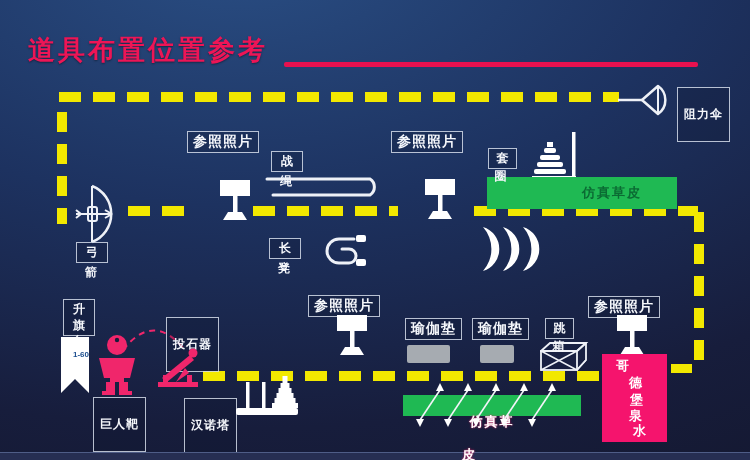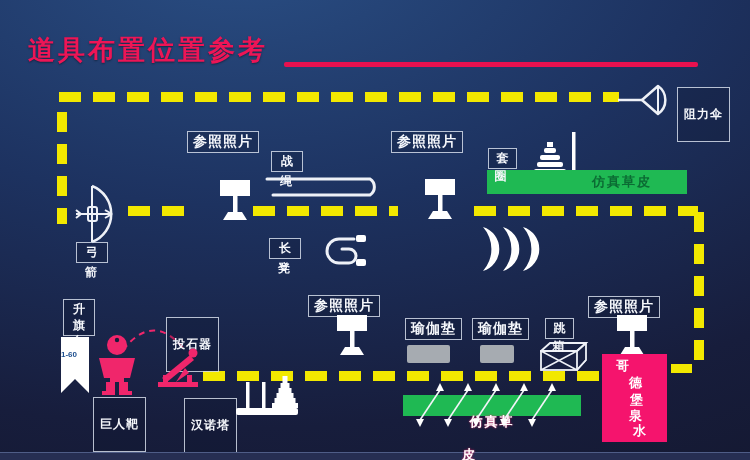--- a/index.html
+++ b/index.html
@@ -81,21 +81,21 @@
   <svg class="abs" style="left:530px;top:132px;" width="50" height="50" viewBox="0 0 50 50">
     <rect x="42" y="0" width="3.5" height="46" fill="#fff"></rect>
     <rect x="2" y="44" width="44" height="4" fill="#fff"></rect>
     <rect x="4" y="37" width="32" height="5" rx="2" fill="#fff"></rect>
     <rect x="7" y="30" width="26" height="5" rx="2" fill="#fff"></rect>
     <rect x="10" y="23" width="20" height="5" rx="2" fill="#fff"></rect>
     <rect x="14" y="16" width="12" height="5" rx="2" fill="#fff"></rect>
     <rect x="17" y="10" width="6" height="5" fill="#fff"></rect>
   </svg>
 
-  <div class="abs turf" style="left:487px;top:170px;width:190px;height:24px;z-index:2;justify-content:center;padding-left:10px;">
+  <div class="abs turf" style="left:487px;top:177px;width:190px;height:32px;z-index:2;justify-content:center;padding-left:0;">
     <span class="turf1-text" style="margin-left:60px;">仿真草皮</span>
   </div>
 
   <svg class="abs" style="left:477px;top:226px;" width="66" height="46" viewBox="0 0 66 46">
     <path d="M6,1 A23,23 0 0 1 6,45 A33,33 0 0 0 6,1 Z" fill="#fff"></path>
     <path d="M26,1 A23,23 0 0 1 26,45 A33,33 0 0 0 26,1 Z" fill="#fff"></path>
     <path d="M46,1 A23,23 0 0 1 46,45 A33,33 0 0 0 46,1 Z" fill="#fff"></path>
   </svg>
 
   <div class="abs vbox" style="left:269px;top:238px;">长</div>
@@ -118,21 +118,21 @@
   <div class="abs vchar" style="left:76px;top:264px;">箭</div>
 
   <div class="abs vbox" style="left:63px;top:299px;line-height:1.3;padding:2px 0;">
     <div>升</div>
     <div>旗</div>
   </div>
   <div class="abs vchar" style="left:63px;top:333px;">台</div>
   <svg class="abs" style="left:61px;top:337px;z-index:2;" width="28" height="58" viewBox="0 0 28 58">
     <polygon points="0,0 28,0 28,56 14,42 0,56" fill="#fff"></polygon>
   </svg>
-  <div class="abs" style="left:61px;top:350px;width:28px;text-align:left;z-index:3;font-size:8px;font-weight:bold;color:#1d4f8f;">1-60</div>
+  <div class="abs" style="left:61px;top:350px;width:28px;text-align:right;z-index:3;font-size:8px;font-weight:bold;color:#1d4f8f;">1-60</div>
 
   <svg class="abs" style="left:97px;top:334px;" width="40" height="62" viewBox="0 0 40 62">
     <circle cx="20" cy="11" r="10" fill="#F0266B"></circle>
     <circle cx="20" cy="6" r="2.2" fill="#171d3c"></circle>
     <path d="M2,24 L38,24 L33,44 L7,44 Z" fill="#F0266B"></path>
     <rect x="13" y="44" width="14" height="4" fill="#F0266B"></rect>
     <rect x="9" y="48" width="9" height="10" fill="#F0266B"></rect>
     <rect x="22" y="48" width="9" height="10" fill="#F0266B"></rect>
     <rect x="5" y="57" width="13" height="4" fill="#F0266B"></rect>
     <rect x="22" y="57" width="13" height="4" fill="#F0266B"></rect>

